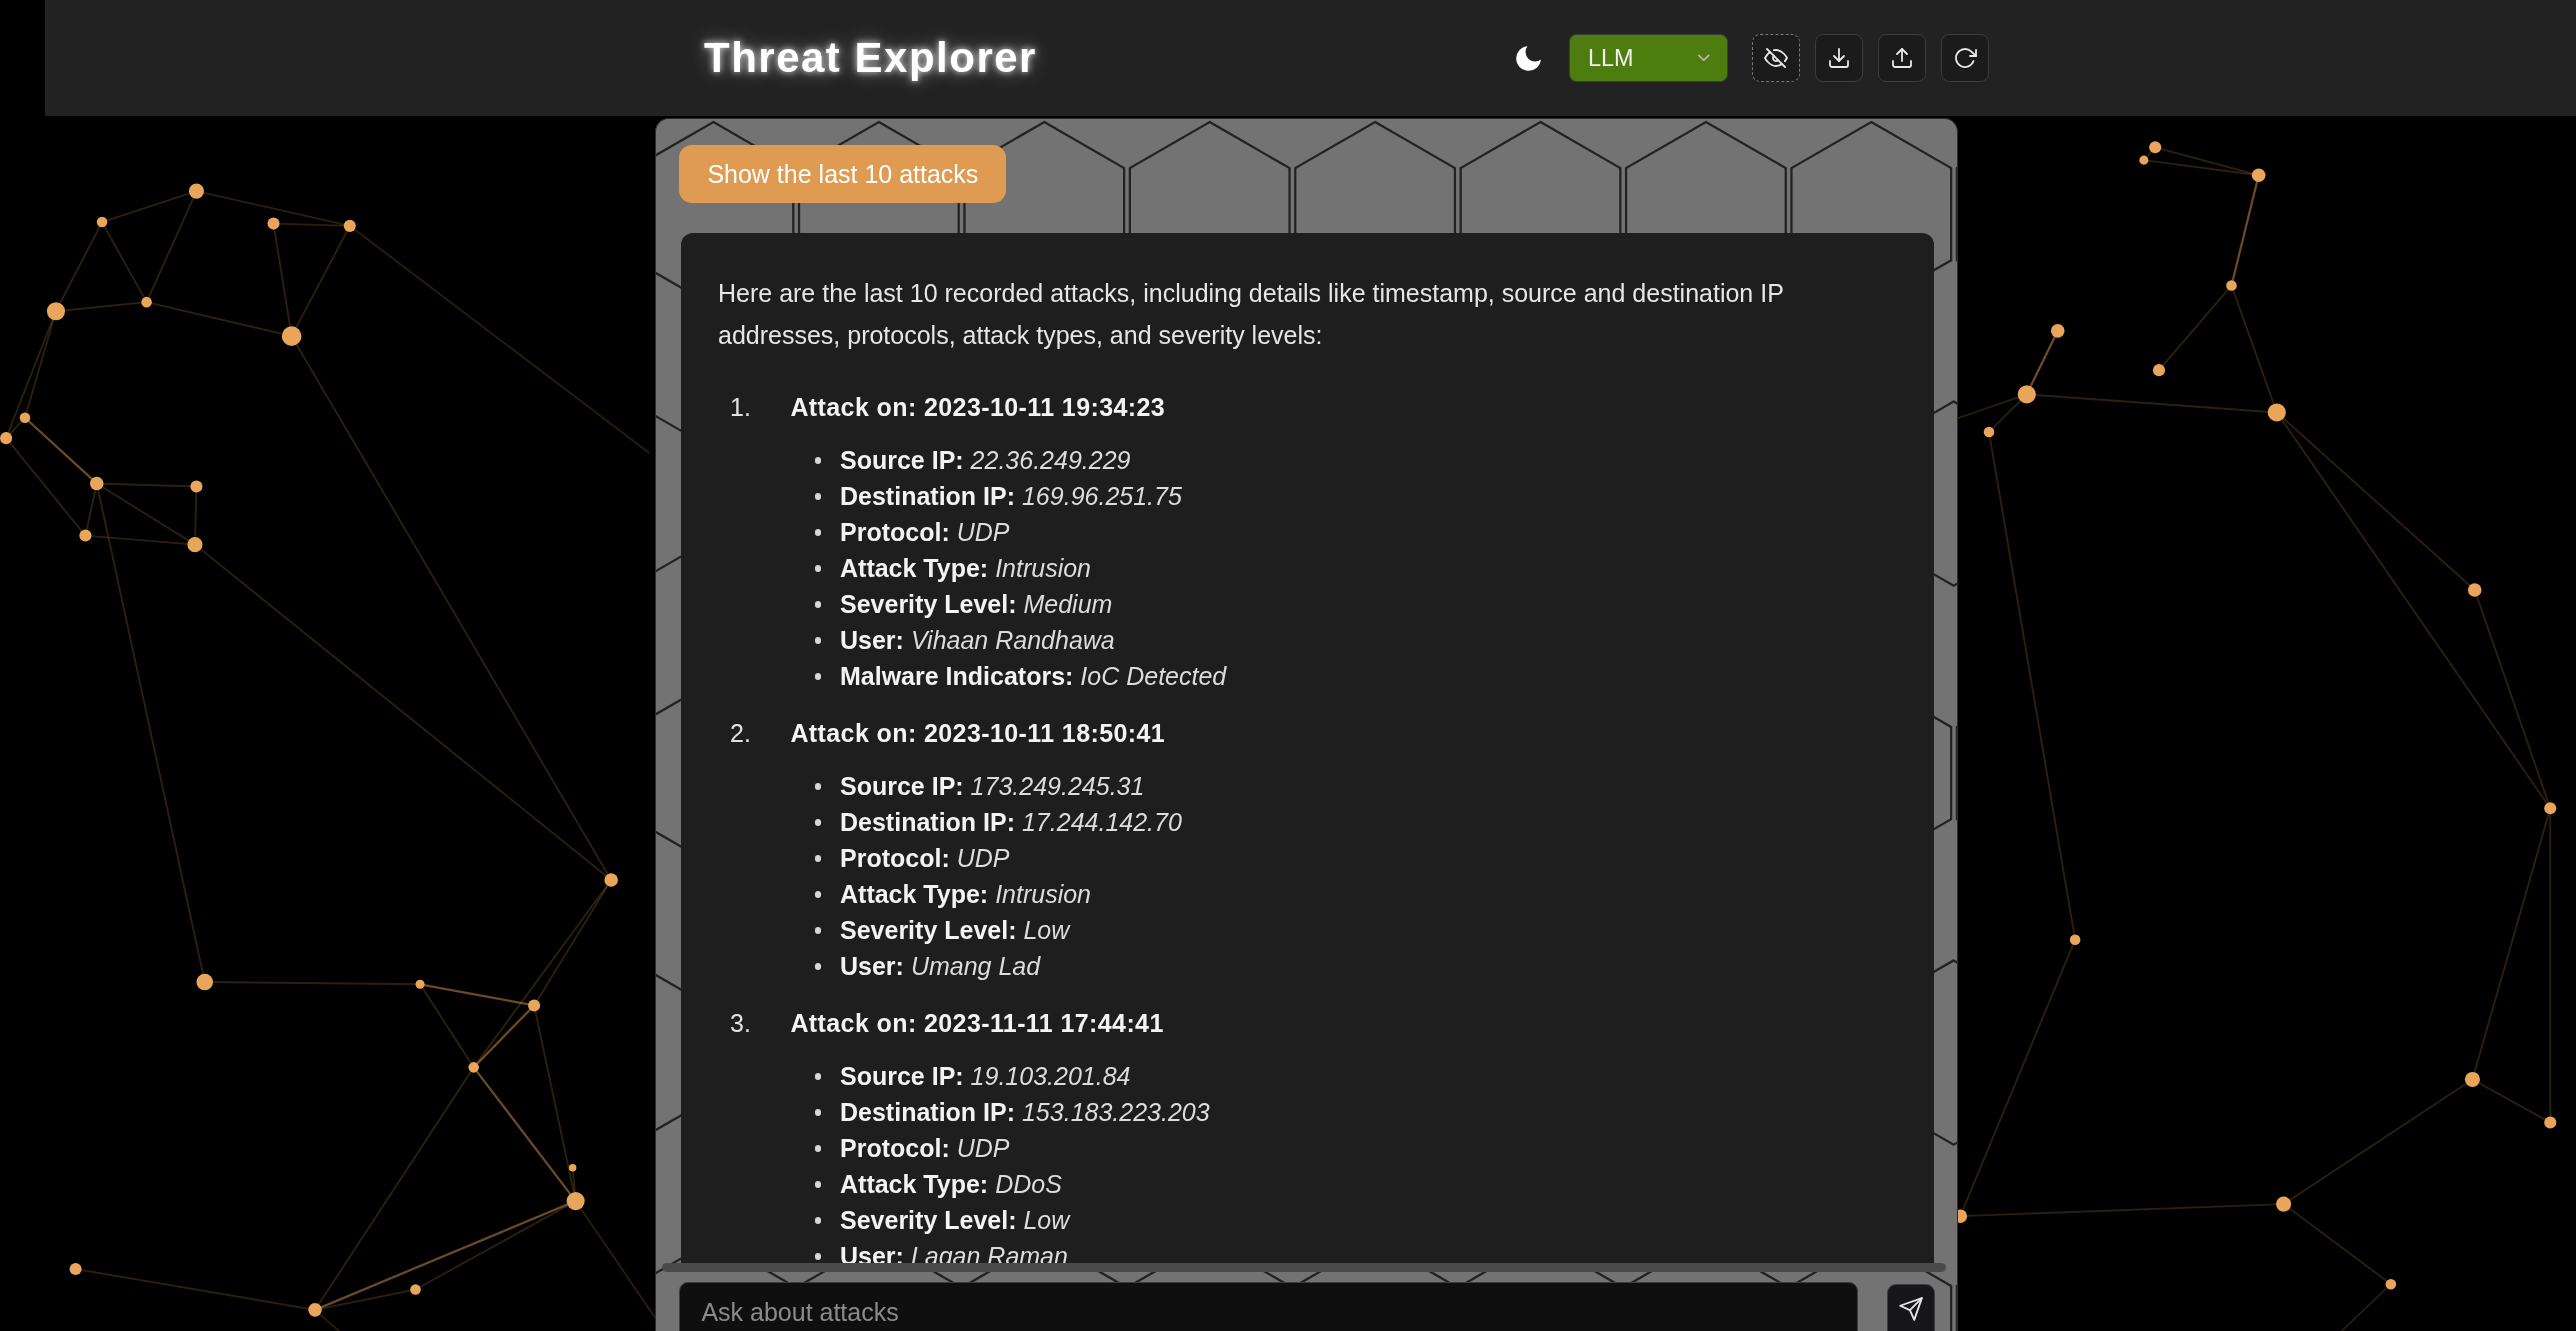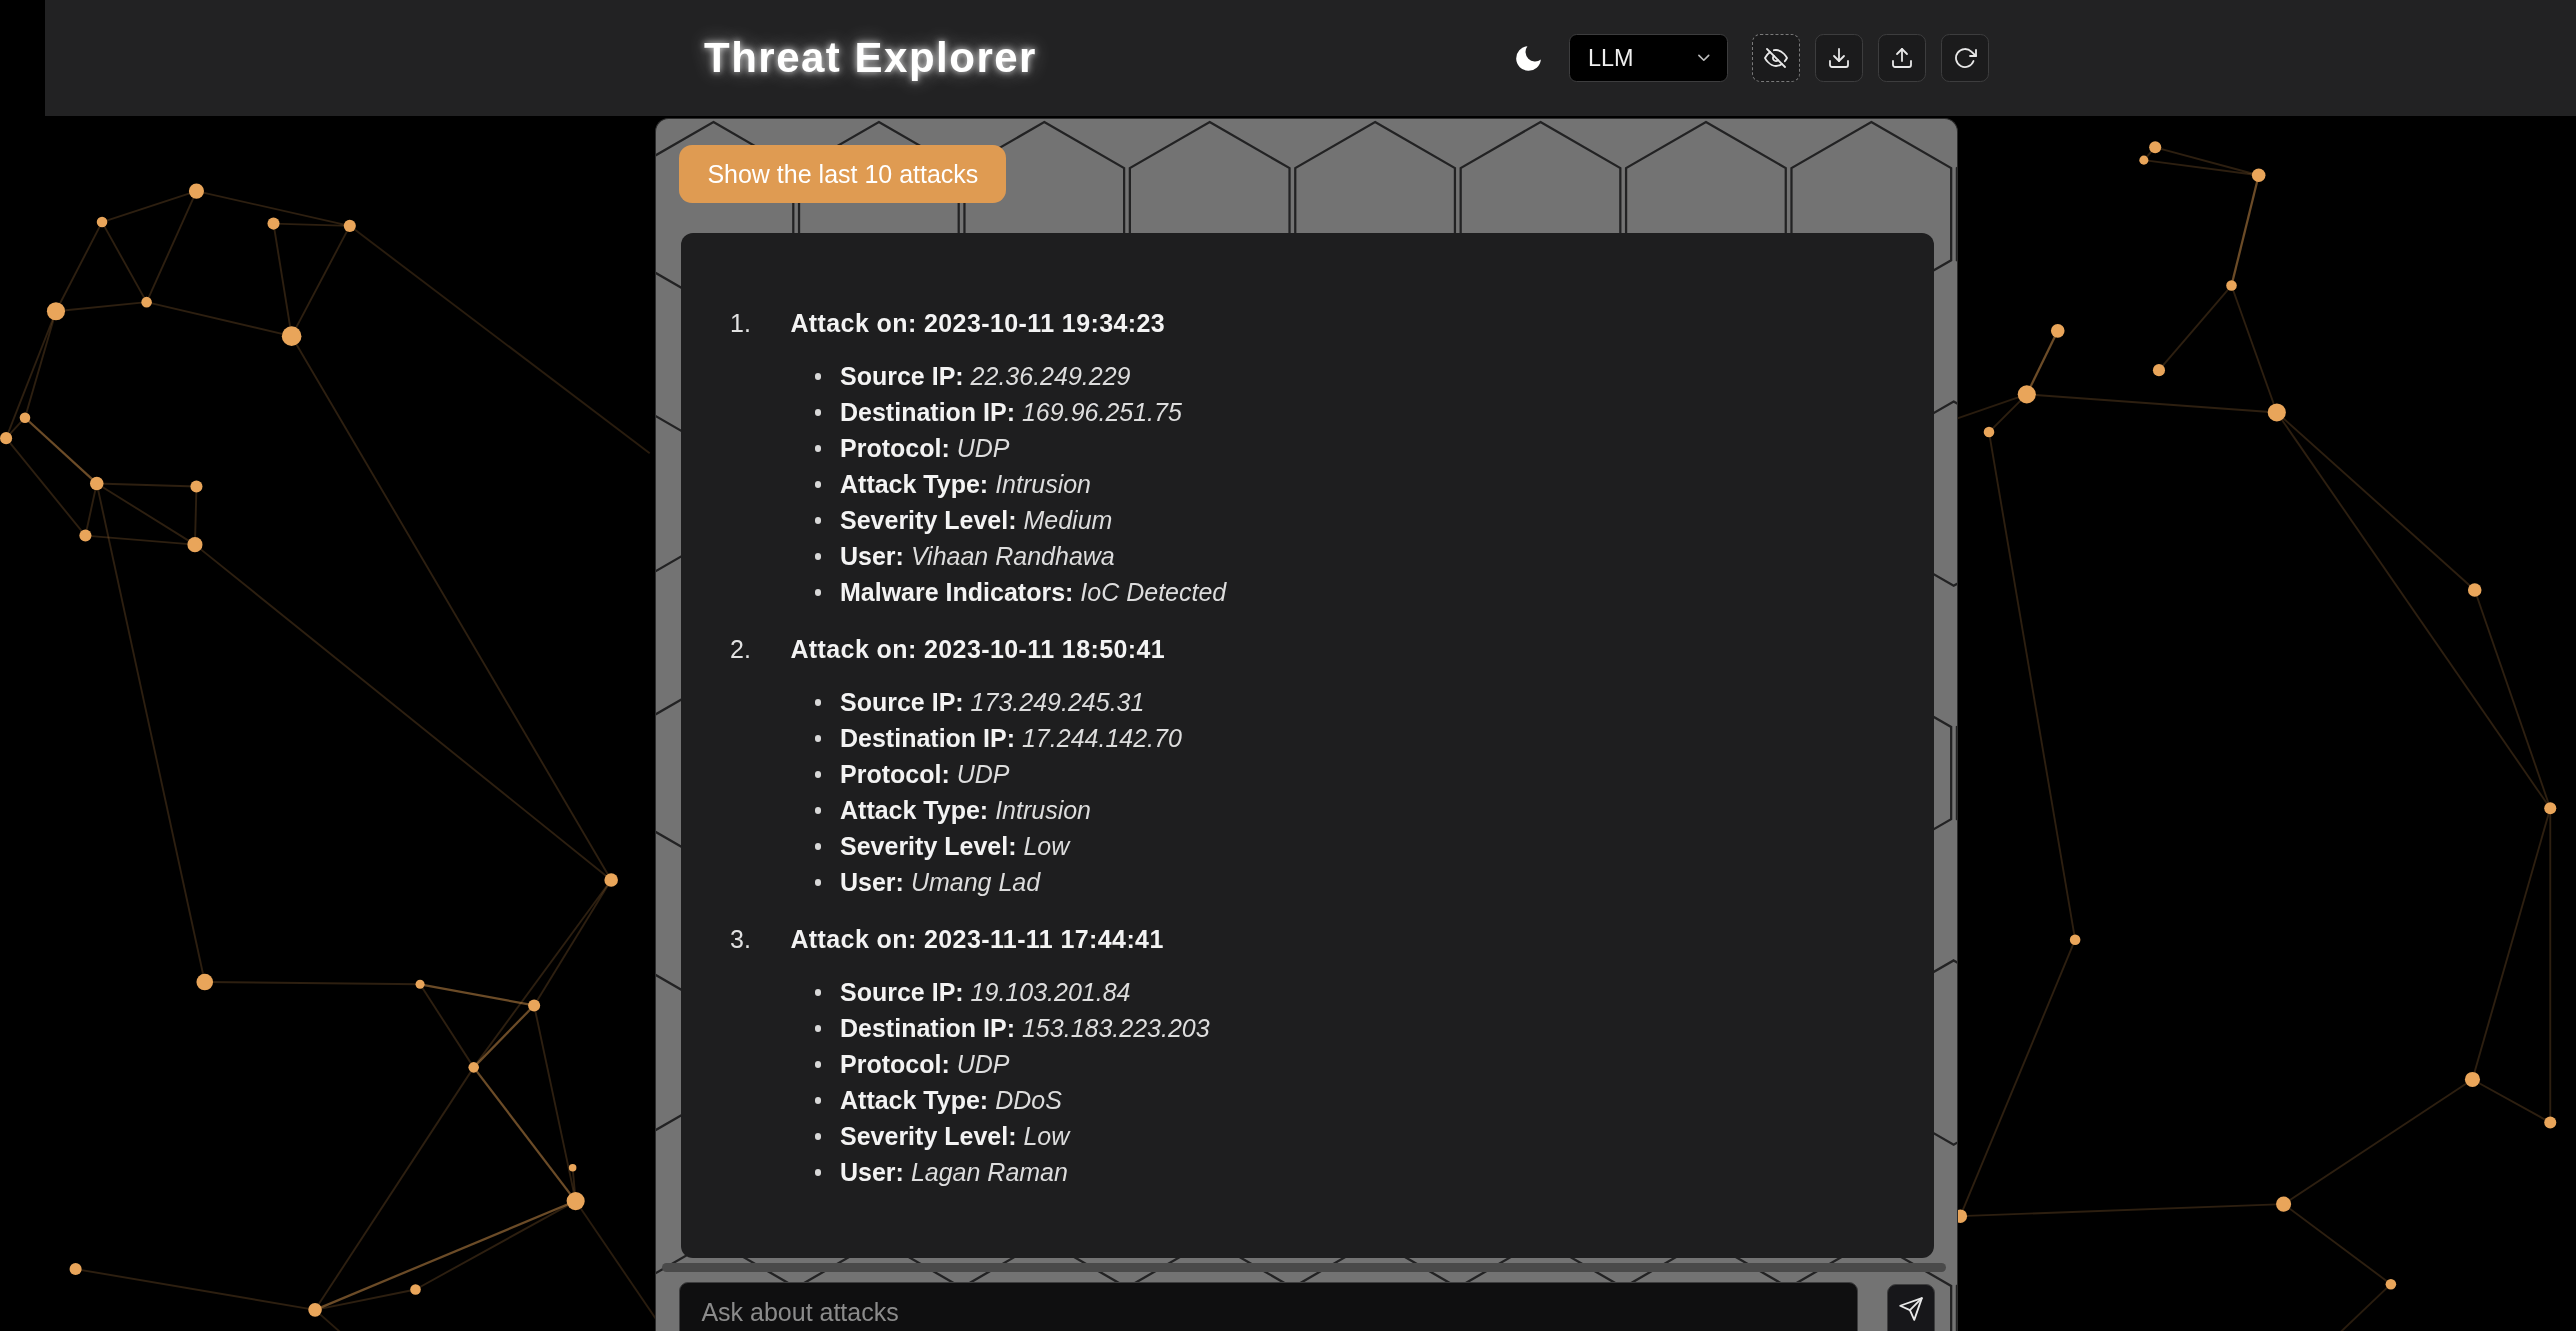--- a/index.html
+++ b/index.html
@@ -9,21 +9,21 @@
   
   #bg-network{position:absolute;left:0;top:0;width:2576px;height:1331px;z-index:0;}
 
   
   .header{position:absolute;left:1px;top:0;width:2576px;height:116px;background:#222223;z-index:5;margin-left:44px;}
   .app-title{position:absolute;left:659px;top:0;height:116px;line-height:116px;
     font-size:42px;font-weight:bold;letter-spacing:1.5px;color:#ffffff;
     text-shadow:0 0 7.6px rgba(255,255,255,.85),0 0 19.6px rgba(255,255,255,.45);}
   .header-controls{position:absolute;right:632px;top:0;height:116px;display:flex;align-items:center;}
   .moon-wrap{width:36px;height:36px;margin-right:23px;cursor:pointer;display:flex;align-items:center;justify-content:center;}
-  .model-select{width:159px;height:48px;box-sizing:border-box;background:#000000;border:1.5px solid #3d3d3e;
+  .model-select{width:159px;height:48px;box-sizing:border-box;background:#4d7c0f;border:1.5px solid #3d3d3e;
     border-radius:7.6px;display:flex;align-items:center;justify-content:space-between;
     padding:0 13.6px 0 18px;color:#efefef;font-size:23.4px;cursor:pointer;margin-right:24px;}
   .icon-btn{width:48px;height:48px;box-sizing:border-box;background:#1b1b1c;border:1.5px solid #3d3d3e;
     border-radius:8.3px;display:flex;align-items:center;justify-content:center;cursor:pointer;margin-left:15px;}
   .icon-btn.dashed{border:1.5px dashed #7a7a7a;margin-left:0;}
   .icon-btn svg,.model-select svg{display:block;}
 
   
   .chat-panel{position:absolute;left:655px;top:118px;width:1303px;height:1286px;box-sizing:border-box;
     background:#737373;border:1.5px solid #2c2c2c;border-bottom:none;border-radius:13.6px 13.6px 0 0;
@@ -272,20 +272,21 @@
       <polygon points="1828.0,1484.0 1933.7,1545.0 1933.7,1667.0 1828.0,1728.0 1722.3,1667.0 1722.3,1545.0" fill="none" stroke="#222223" stroke-width="3"></polygon>
     </svg>
 
   <div class="messages">
 
     <div class="user-bubble">
       <span>Show the last 10 attacks</span>
     </div>
 
     <div class="assistant-card">
+      <p class="intro">Here are the last 10 recorded attacks, including details like timestamp, source and destination IP addresses, protocols, attack types, and severity levels:</p>
 
       <ol class="attack-list">
 
         <li class="attack-item">
           <div class="attack-head">
             <span class="attack-index">1.</span>
             <span class="attack-title">Attack on: 2023-10-11 19:34:23</span>
           </div>
           <ul class="field-list">
             <li class="field-item"><span class="field-label">Source IP:</span> <span class="field-value">22.36.249.229</span></li>

